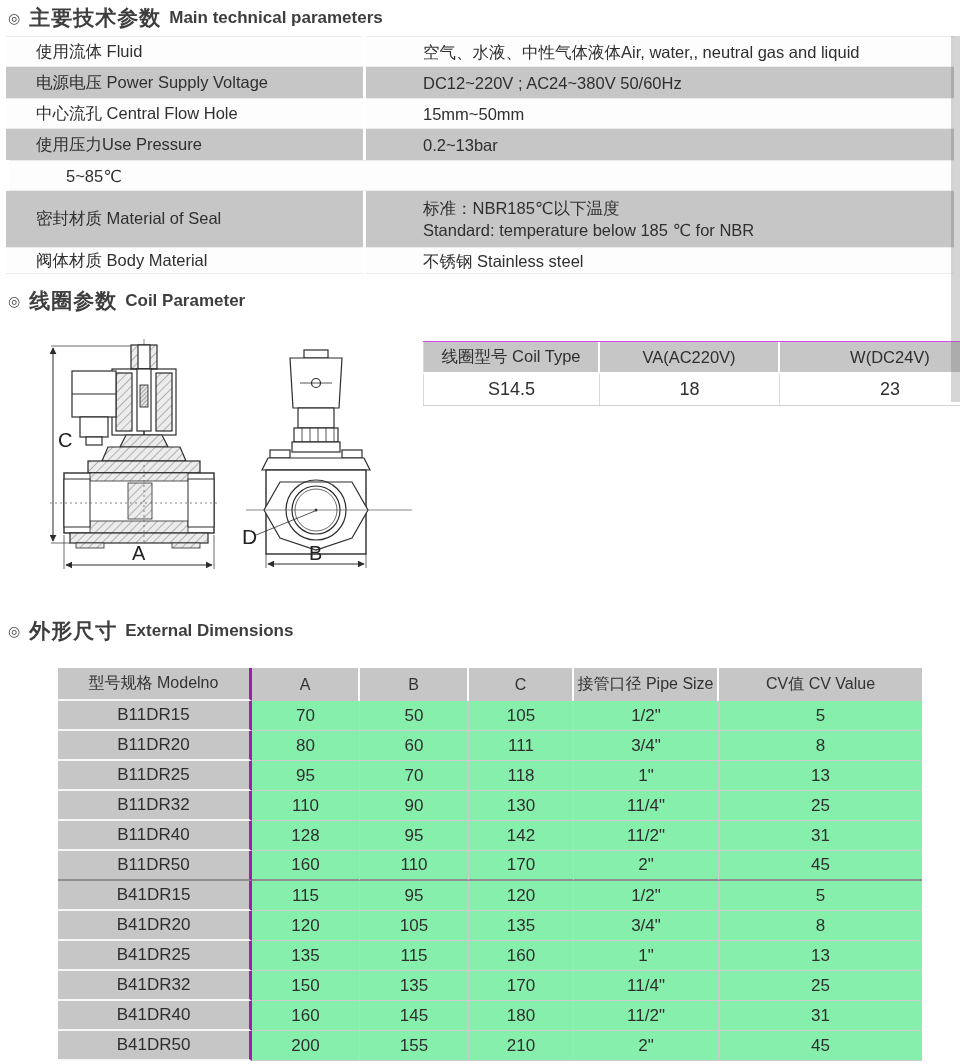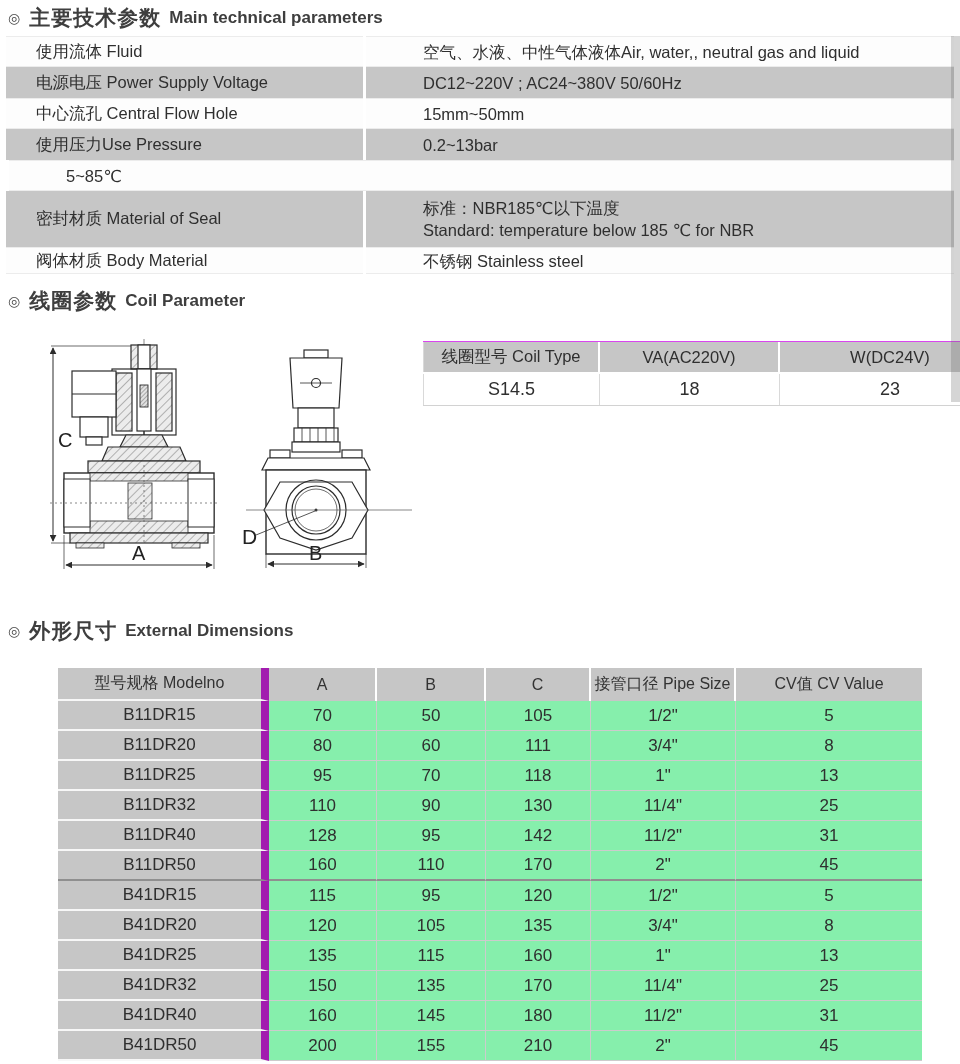--- a/index.html
+++ b/index.html
@@ -47,21 +47,21 @@
   .drawB{position:absolute;left:234px;top:342px;}
   svg text{fill:#222222;font-family:"Liberation Sans","DejaVu Sans",sans-serif;}
 
   
   .dt{position:absolute;left:58px;top:668px;width:864px;}
   .dt-hrow{display:flex;height:33px;background:#c6c6c6;font-size:16px;color:#333;}
   .dt-hcell{display:flex;align-items:center;justify-content:center;box-sizing:border-box;border-right:2px solid #ffffff;}
   .dt-hrow .dt-hcell:last-child{border-right:none;}
   .dt-row{display:flex;height:30px;font-size:17px;}
   .dt-cell{display:flex;align-items:center;justify-content:center;box-sizing:border-box;}
-  .dt-model{width:211px;background:#c6c6c6;border-right:8px solid #a21caf;border-bottom:2px solid #f7f7f7;}
+  .dt-model{width:194px;background:#c6c6c6;border-right:3px solid #a21caf;border-bottom:2px solid #f7f7f7;}
   .dt-a{width:108px;} .dt-b{width:109px;} .dt-c{width:105px;} .dt-pipe{width:145px;} .dt-cv{flex:1;}
   .dt-num{background:#86efac;border-right:1px solid #cccccc;border-bottom:1px solid #cccccc;}
   .dt-row .dt-cell:last-child{border-right:none;}
   .dt-row:nth-child(6) .dt-cell{border-bottom:2px solid #8f8f8f;}
 
   
   .edge-shadow{position:absolute;right:0;top:36px;width:9px;height:366px;background:rgba(105,105,105,0.28);}
 </style>
 </head>
 <body>

